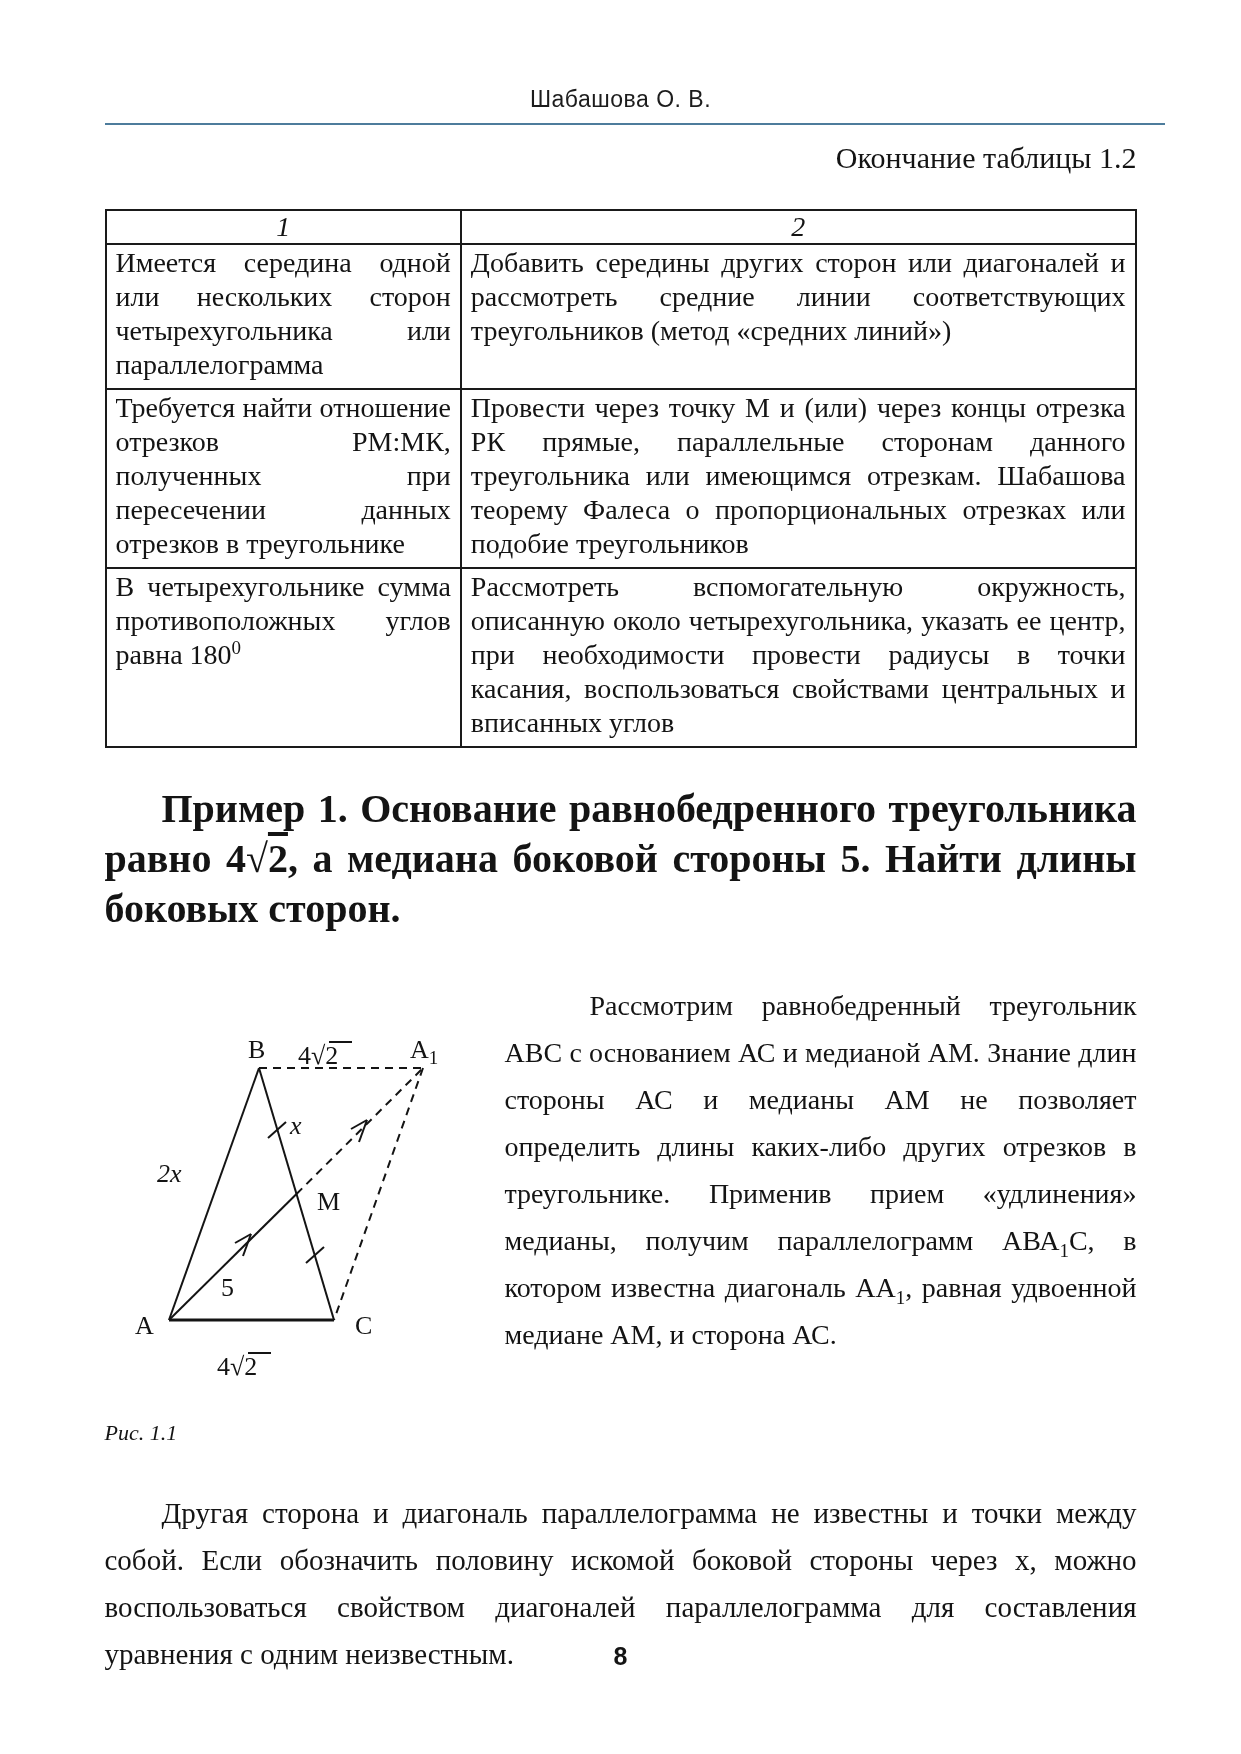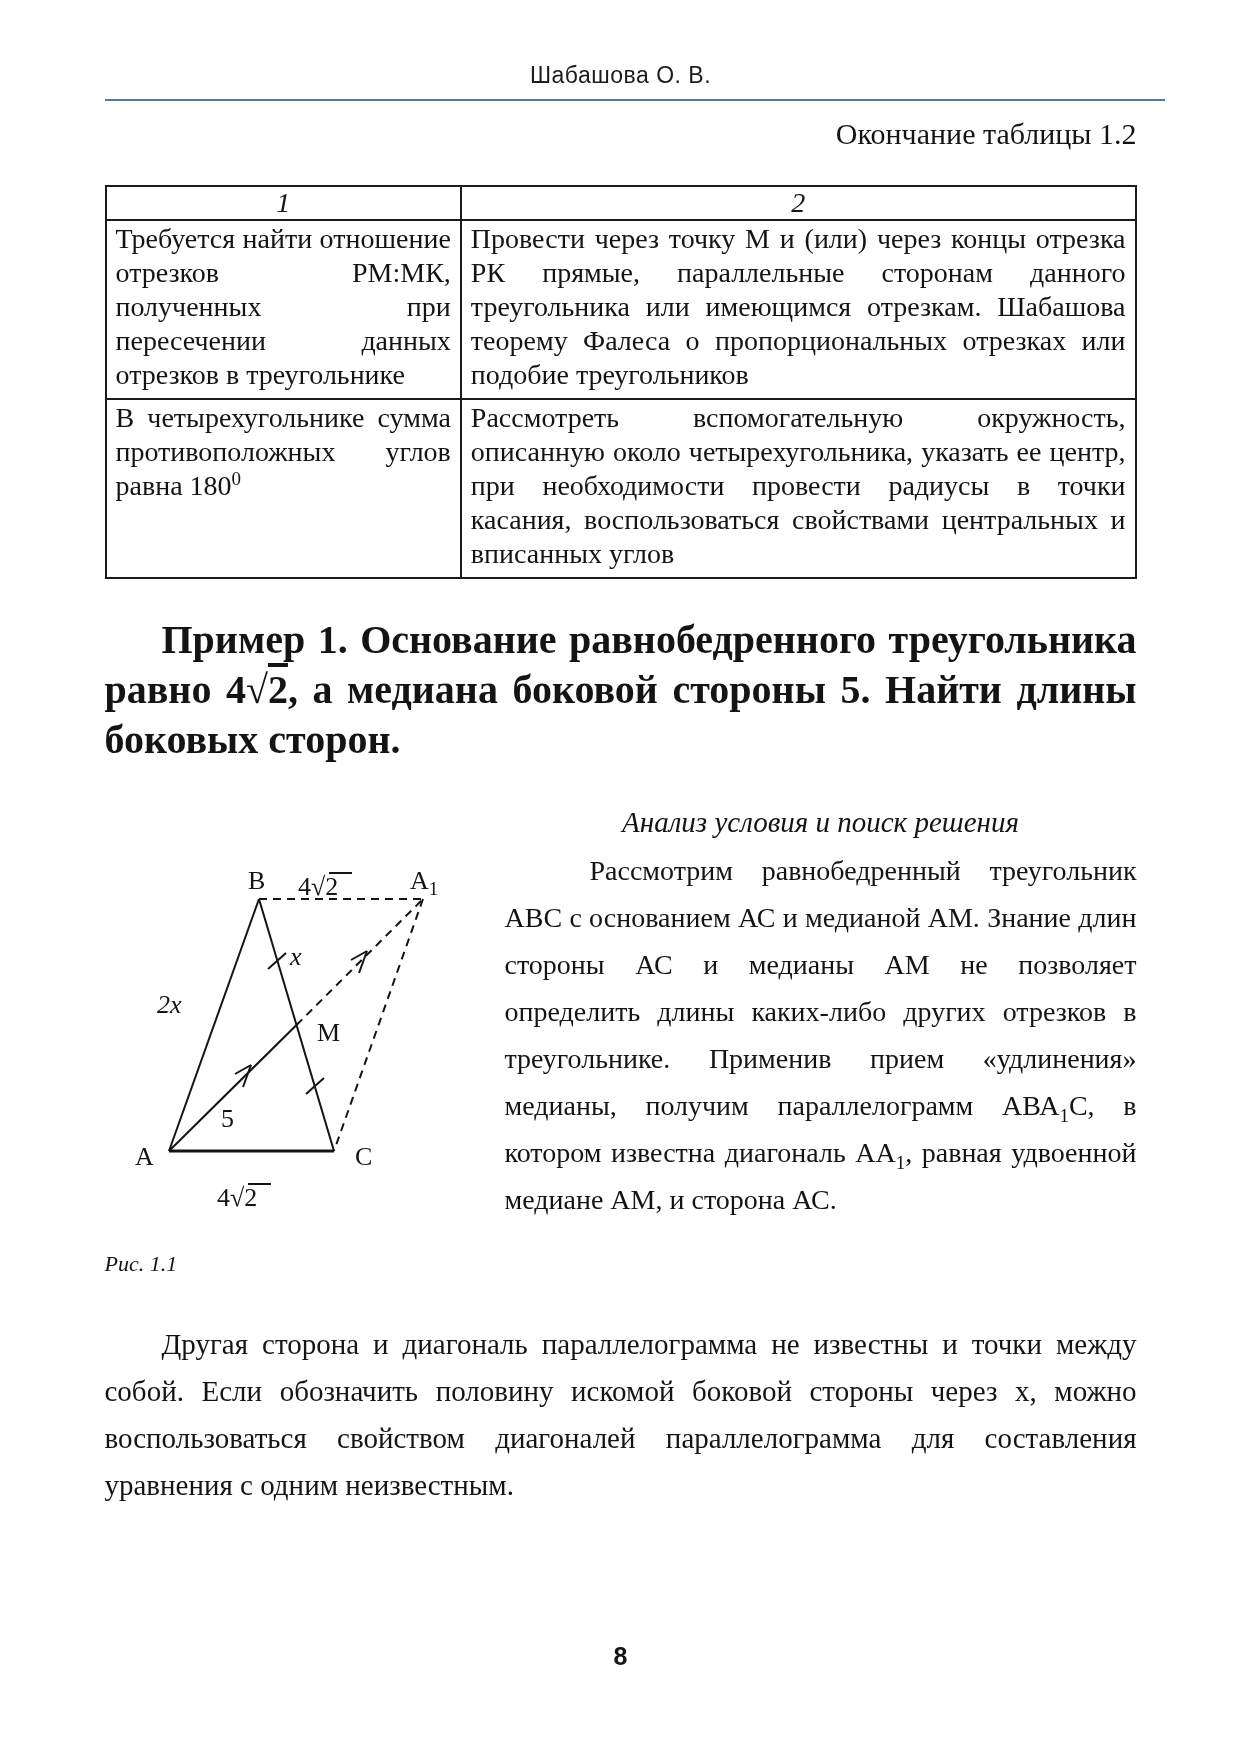--- a/index.html
+++ b/index.html
@@ -8,21 +8,21 @@
     width:1241px;height:1754px;
     margin:0 auto;
     background:#ffffff;
     font-family:"Liberation Serif", serif;
     color:#141414;
     overflow:hidden;
   }
   .content{width:1032px;margin:0 auto;}
   
   .running-head{
-    padding-top:62px;
+    padding-top:86px;
     text-align:center;
     font-family:"Liberation Sans", sans-serif;
     font-size:23px;
     letter-spacing:.5px;
     color:#1c1c1c;
   }
   .head-rule{
     width:1060px;margin:10px auto 0 auto;
     border:0;border-top:2px solid #4d7c9c;height:0;
   }
@@ -118,20 +118,24 @@
     <div class="running-head">Шабашова О. В.</div>
     <hr class="head-rule">
 
     <div class="table-caption">Окончание таблицы 1.2</div>
 
     <table class="main">
       <tbody>
           <tr class="hdr">
         <td class="c1">1</td>
         <td class="c2">2</td>
+      </tr>
+      <tr>
+        <td class="c1">Имеется середина одной или нескольких сторон четырехугольника или параллелограмма</td>
+        <td class="c2">Добавить середины других сторон или диагоналей и рассмотреть средние линии соответствующих треугольников (метод «средних линий»)</td>
       </tr>
       <tr>
         <td class="c1">Требуется найти отношение отрезков РМ:МК, полученных при пересечении данных отрезков в треугольнике</td>
         <td class="c2">Провести через точку М и (или) через концы отрезка РК прямые, параллельные сторонам данного треугольника или имеющимся отрезкам. Шабашова теорему Фалеса о пропорциональных отрезках или подобие треугольников</td>
       </tr>
       <tr>
         <td class="c1"><span>В четырехугольнике сумма противоположных углов равна 180</span><sup>0</sup></td>
         <td class="c2">Рассмотреть вспомогательную окружность, описанную около четырехугольника, указать ее центр, при необходимости провести радиусы в точки касания, воспользоваться свойствами центральных и вписанных углов</td>
       </tr>
     </tbody>
@@ -175,21 +179,20 @@
             <text x="116" y="280">5</text>
             <text x="30" y="318">A</text>
             <text x="250" y="318">C</text>
             <text x="112" y="359" font-size="29"><tspan>4√</tspan><tspan>2</tspan></text>
           </svg>
         </div>
         <div class="fig-caption">Рис. 1.1</div>
       </div>
 
       <div class="textcol">
-        <div class="analysis-heading">Анализ условия и поиск решения</div>
         <p class="analysis-par"><span>Рассмотрим равнобедренный треугольник АВС с основанием АС и медианой АМ. Знание длин стороны АС и медианы АМ не позволяет определить длины каких-либо других отрезков в треугольнике. Применив прием «удлинения» медианы, получим параллелограмм АВА</span><sub>1</sub><span>С, в котором известна диагональ АА</span><sub>1</sub><span>, равная удвоенной медиане АМ, и сторона АС.</span></p>
       </div>
 
     </div>
 
     <p class="closing">Другая сторона и диагональ параллелограмма не известны и точки между собой. Если обозначить половину искомой боковой стороны через х, можно воспользоваться свойством диагоналей параллелограмма для составления уравнения с одним неизвестным.</p>
 
   </div>
 
   <div class="page-num">8</div>

